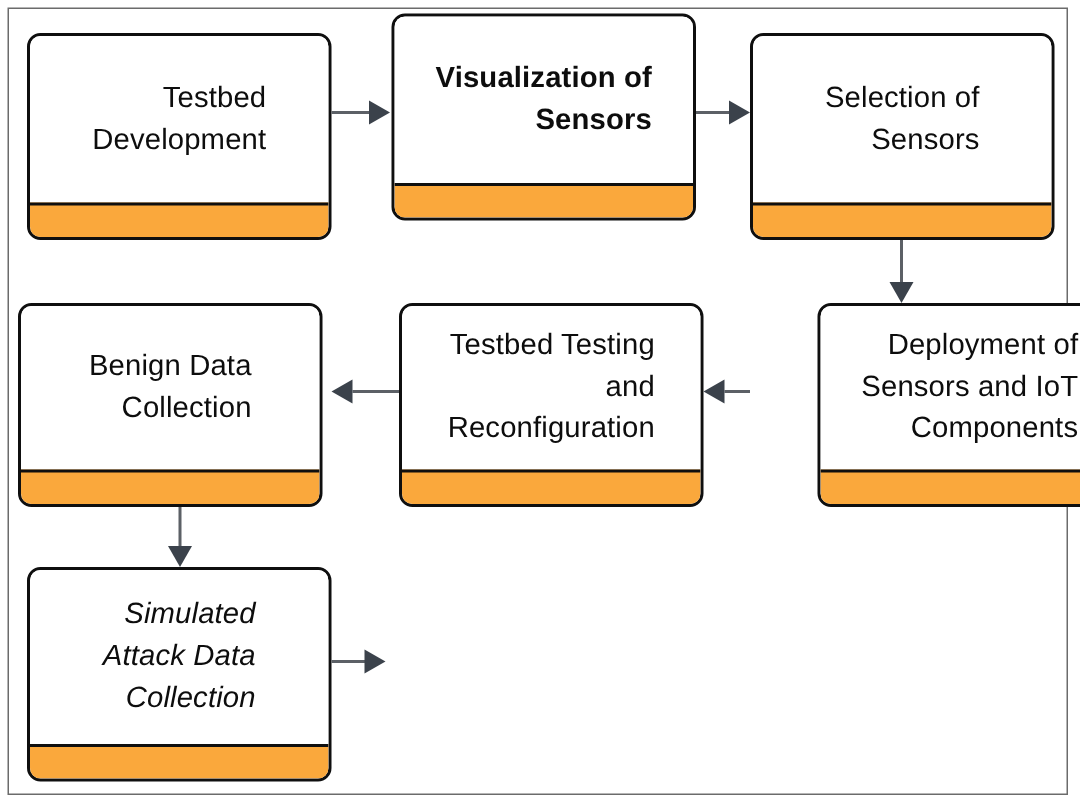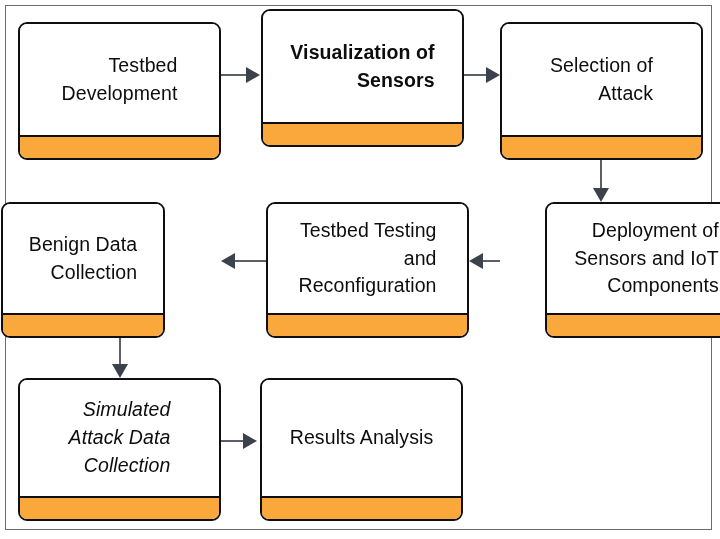--- a/index.html
+++ b/index.html
@@ -115,26 +115,26 @@
     <div class="node-body">
       <span class="node-label">Visualization of
 Sensors</span>
     </div>
     <div class="node-footer"></div>
   </div>
 
   <div class="node" style="left:500px; top:22px; width:203px; height:138px;">
     <div class="node-body">
       <span class="node-label">Selection of
-Attack</span>
-    </div>
-    <div class="node-footer"></div>
-  </div>
-
-  <div class="node" style="left:1px; top:202px; width:164px; height:136px;">
+Sensors</span>
+    </div>
+    <div class="node-footer"></div>
+  </div>
+
+  <div class="node" style="left:12px; top:202px; width:203px; height:136px;">
     <div class="node-body">
       <span class="node-label">Benign Data
 Collection</span>
     </div>
     <div class="node-footer"></div>
   </div>
 
   <div class="node" style="left:266px; top:202px; width:203px; height:136px;">
     <div class="node-body">
       <span class="node-label">Testbed Testing
@@ -155,26 +155,20 @@
 
   <div class="node" style="left:18px; top:378px; width:203px; height:143px;font-style:italic;">
     <div class="node-body">
       <span class="node-label">Simulated
 Attack Data
 Collection</span>
     </div>
     <div class="node-footer"></div>
   </div>
 
-  <div class="node" style="left:260px; top:378px; width:203px; height:143px;">
-    <div class="node-body">
-      <span class="node-label">Results Analysis</span>
-    </div>
-    <div class="node-footer"></div>
-  </div>
 
   <div class="conn">
     <div class="conn-line-h" style="left:221px; top:74px; width:28px;"></div>
     <div class="arrow-head arrow-right" style="left:246px; top:67px;"></div>
   </div>
 
   <div class="conn">
     <div class="conn-line-h" style="left:464px; top:74px; width:24px;"></div>
     <div class="arrow-head arrow-right" style="left:486px; top:67px;"></div>
   </div>

